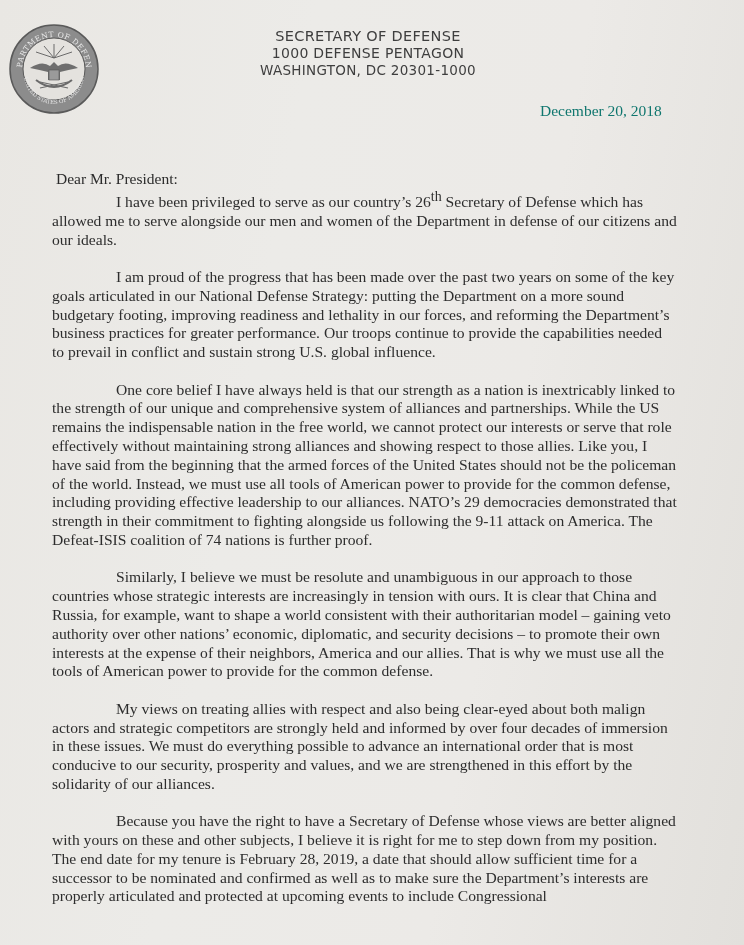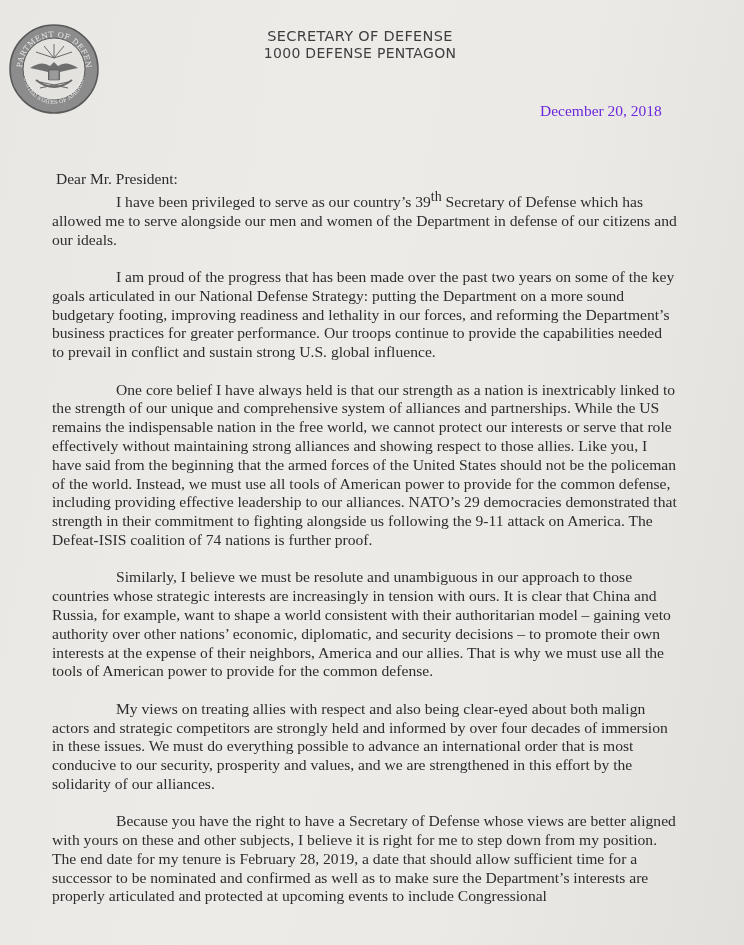--- a/index.html
+++ b/index.html
@@ -8,29 +8,29 @@
     background: linear-gradient(100deg, #e9e7e3 0%, #ecebe8 35%, #eceae7 65%, #e2e0dc 100%);
     font-family: "Liberation Serif", "DejaVu Serif", serif;
     color:#2b2b2b;
     position:relative;
   }
   .page { position:absolute; left:0; top:0; width:744px; height:945px; }
   .seal {
     position:absolute; left:8px; top:22px; width:92px; height:94px;
   }
   .letterhead {
-    position:absolute; left:230px; top:28px; width:260px; text-align:center;
+    position:absolute; left:238px; top:28px; width:260px; text-align:center;
     font-family: "DejaVu Sans", "Liberation Sans", sans-serif;
     color:#3e3e3e; letter-spacing:0.3px;
   }
   .letterhead .l1 { font-size:14.5px; line-height:17px; }
   .letterhead .l2 { font-size:14px; line-height:17px; }
   .letterhead .l3 { font-size:13.5px; line-height:17px; }
   .date {
-    position:absolute; left:540px; top:102px; font-size:15.5px; color:#6d28d9;
+    position:absolute; left:540px; top:102px; font-size:15.5px; color:#0f766e;
   }
   .salutation {
     position:absolute; left:56px; top:170px; font-size:15.5px;
   }
   .body {
     position:absolute; left:52px; top:193px; width:625px;
     font-size:15.6px; line-height:18.8px; color:#2d2d2d;
   }
   .body p { margin:0 0 18.6px 0; text-indent:64px; }
   sup { font-size:14px; line-height:0; vertical-align:6px; }
@@ -65,28 +65,29 @@
       <rect x="41" y="48" width="10" height="10" fill="#9a9a9a" stroke="#555" stroke-width="0.6"></rect>
       <path d="M 28 58 Q 46 72 64 58" fill="none" stroke="#6a6a6a" stroke-width="2"></path>
       <line x1="32" y1="66" x2="60" y2="60" stroke="#6a6a6a" stroke-width="1.2"></line>
       <line x1="32" y1="60" x2="60" y2="66" stroke="#6a6a6a" stroke-width="1.2"></line>
     </svg>
   </div>
 
   <div class="letterhead">
     <div class="l1">SECRETARY OF DEFENSE</div>
     <div class="l2">1000 DEFENSE PENTAGON</div>
+    <div class="l3">WASHINGTON, DC 20301-1000</div>
   </div>
 
   <div class="date">December 20, 2018</div>
 
   <div class="salutation">Dear Mr. President:</div>
 
   <div class="body">
-    <p><span>I have been privileged to serve as our country’s 39</span><sup>th</sup><span> Secretary of Defense which has allowed me to serve alongside our men and women of the Department in defense of our citizens and our ideals.</span></p>
+    <p><span>I have been privileged to serve as our country’s 26</span><sup>th</sup><span> Secretary of Defense which has allowed me to serve alongside our men and women of the Department in defense of our citizens and our ideals.</span></p>
     <p>I am proud of the progress that has been made over the past two years on some of the key goals articulated in our National Defense Strategy: putting the Department on a more sound budgetary footing, improving readiness and lethality in our forces, and reforming the Department’s business practices for greater performance.  Our troops continue to provide the capabilities needed to prevail in conflict and sustain strong U.S. global influence.</p>
     <p>One core belief I have always held is that our strength as a nation is inextricably linked to the strength of our unique and comprehensive system of alliances and partnerships.  While the US remains the indispensable nation in the free world, we cannot protect our interests or serve that role effectively without maintaining strong alliances and showing respect to those allies.  Like you, I have said from the beginning that the armed forces of the United States should not be the policeman of the world.  Instead, we must use all tools of American power to provide for the common defense, including providing effective leadership to our alliances. NATO’s 29 democracies demonstrated that strength in their commitment to fighting alongside us following the 9-11 attack on America.  The Defeat-ISIS coalition of 74 nations is further proof.</p>
     <p>Similarly, I believe we must be resolute and unambiguous in our approach to those countries whose strategic interests are increasingly in tension with ours.  It is clear that China and Russia, for example, want to shape a world consistent with their authoritarian model – gaining veto authority over other nations’ economic, diplomatic, and security decisions – to promote their own interests at the expense of their neighbors, America and our allies.  That is why we must use all the tools of American power to provide for the common defense.</p>
     <p>My views on treating allies with respect and also being clear-eyed about both malign actors and strategic competitors are strongly held and informed by over four decades of immersion in these issues.  We must do everything possible to advance an international order that is most conducive to our security, prosperity and values, and we are strengthened in this effort by the solidarity of our alliances.</p>
     <p>Because you have the right to have a Secretary of Defense whose views are better aligned with yours on these and other subjects, I believe it is right for me to step down from my position.  The end date for my tenure is February 28, 2019, a date that should allow sufficient time for a successor to be nominated and confirmed as well as to make sure the Department’s interests are properly articulated and protected at upcoming events to include Congressional</p>
   </div>
 
 </div>
 
 </body></html>

